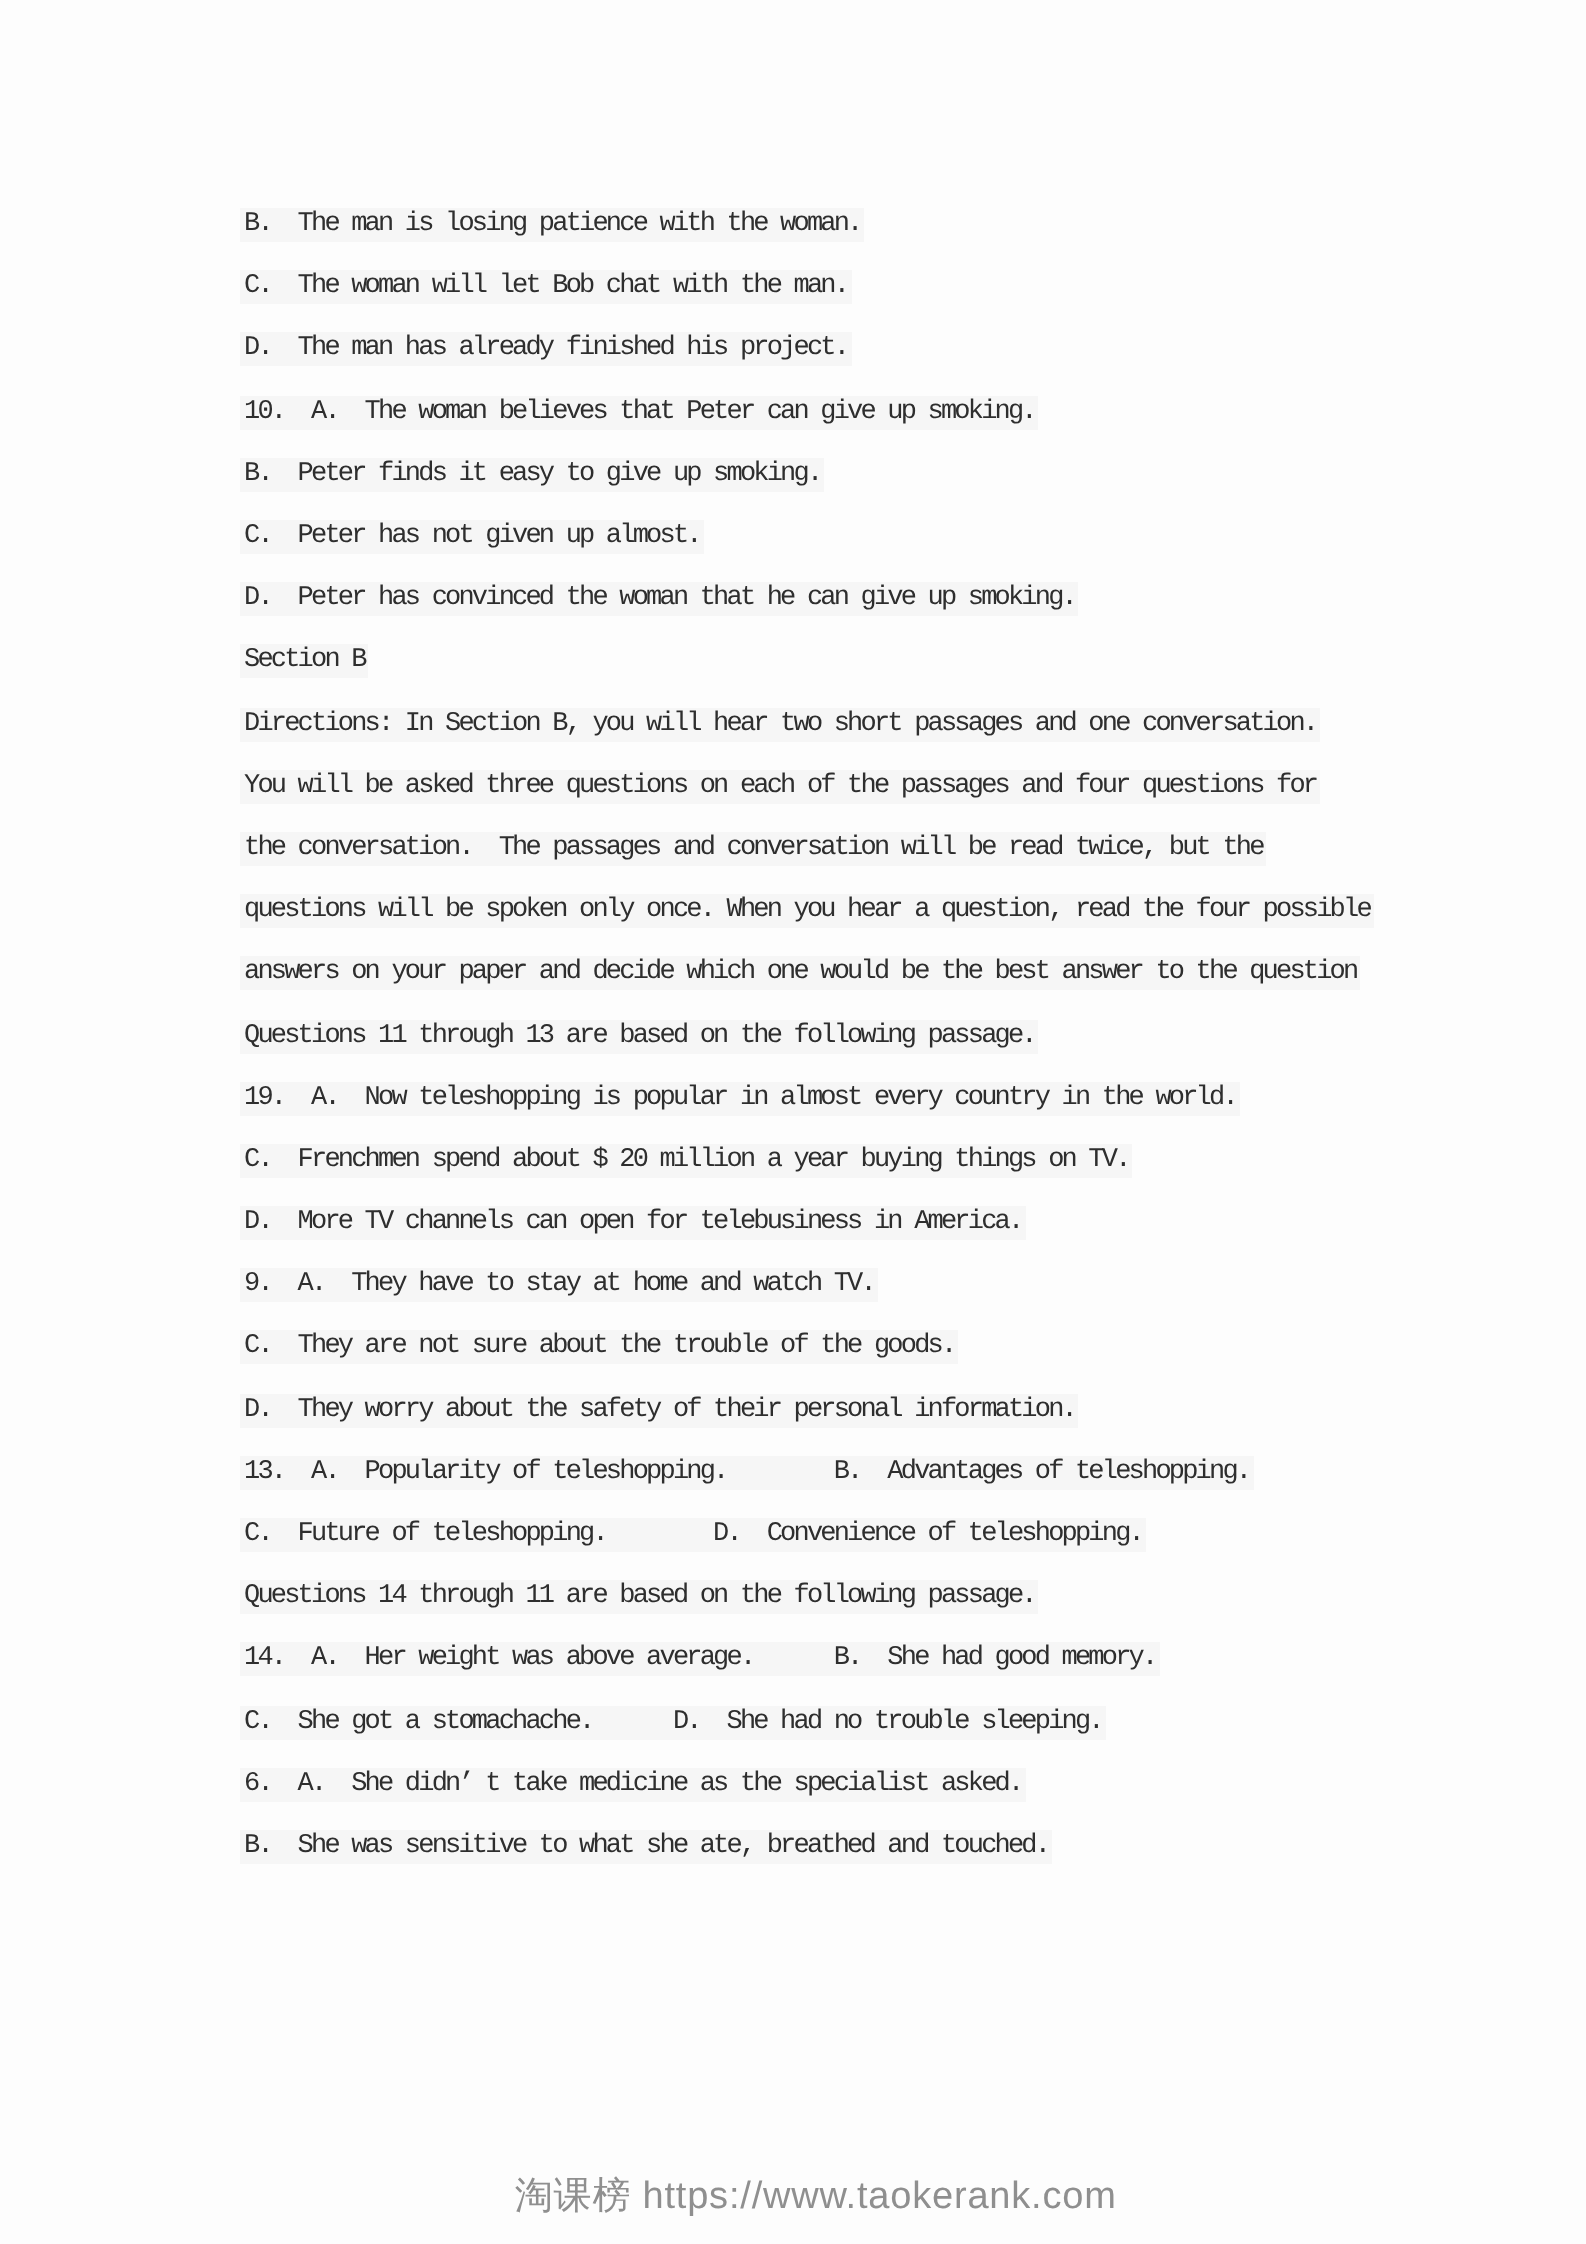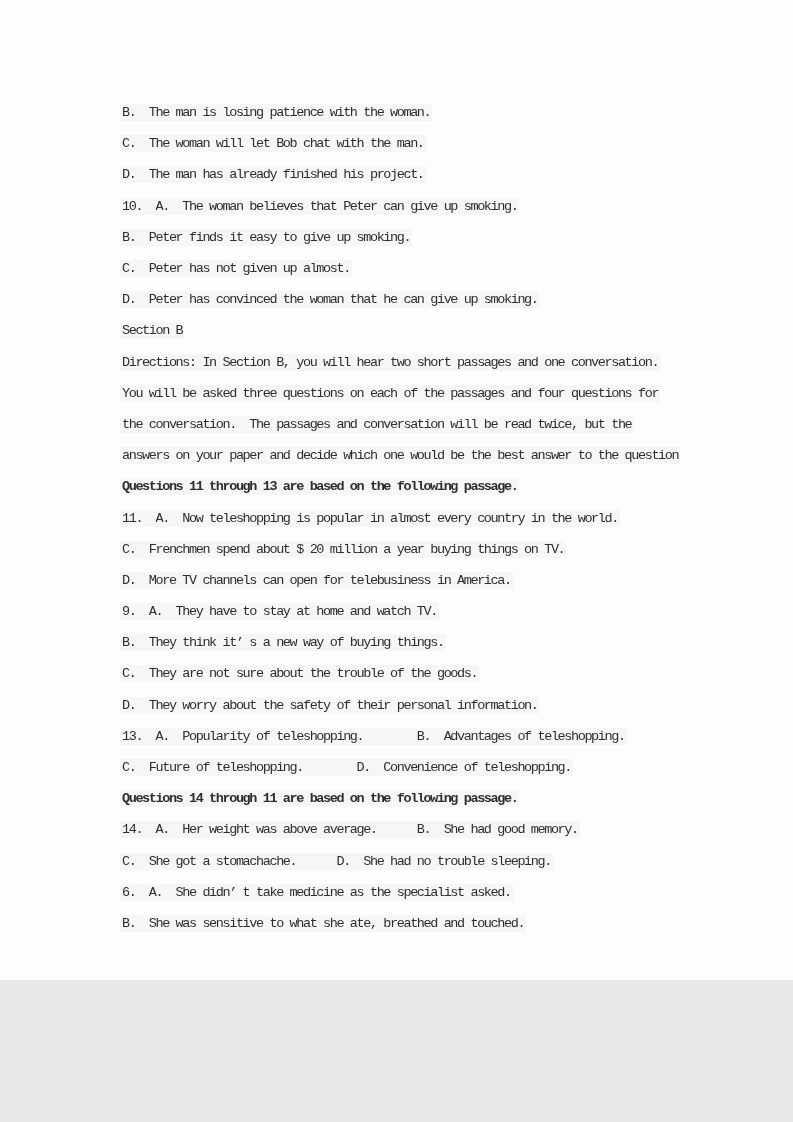--- a/index.html
+++ b/index.html
@@ -3,21 +3,21 @@
 <meta charset="utf-8">
 <style>
   html, body {
     margin: 0;
     padding: 0;
     background: #e8e8e8;
   }
   .page {
     position: relative;
     width: 793px;
-    height: 980px;
+    height: 1122px;
     margin: 0 auto;
     background: #fdfdfd;
     overflow: hidden;
     box-sizing: border-box;
   }
   .content {
     position: absolute;
     top: 97px;
     left: 120px;
     right: 40px;
@@ -30,21 +30,21 @@
     font-size: 13.5px;
     letter-spacing: -1.4px;
     color: #2e2e2e;
     white-space: pre;
   }
   .line .t {
     background: rgba(125, 125, 125, 0.055);
     padding: 1px 2px;
   }
   .line.bold {
-    font-weight: bold;
+    font-weight: normal;
   }
   .footer {
     position: absolute;
     left: 0;
     right: 0;
     top: 1063px;
     text-align: center;
     font-family: "Liberation Sans", "DejaVu Sans", sans-serif;
     font-size: 19px;
     letter-spacing: 0.4px;
@@ -61,27 +61,27 @@
     <div class="line"><span class="t">C.  The woman will let Bob chat with the man.</span></div>
     <div class="line"><span class="t">D.  The man has already finished his project.</span></div>
     <div class="line"><span class="t">10.  A.  The woman believes that Peter can give up smoking.</span></div>
     <div class="line"><span class="t">B.  Peter finds it easy to give up smoking.</span></div>
     <div class="line"><span class="t">C.  Peter has not given up almost.</span></div>
     <div class="line"><span class="t">D.  Peter has convinced the woman that he can give up smoking.</span></div>
     <div class="line"><span class="t">Section B</span></div>
     <div class="line"><span class="t">Directions: In Section B, you will hear two short passages and one conversation.</span></div>
     <div class="line"><span class="t">You will be asked three questions on each of the passages and four questions for</span></div>
     <div class="line"><span class="t">the conversation.  The passages and conversation will be read twice, but the</span></div>
+    <div class="line"><span class="t">questions will be spoken only once. When you hear a question, read the four possible</span></div>
     <div class="line"><span class="t">answers on your paper and decide which one would be the best answer to the question</span></div>
     <div class="line bold"><span class="t">Questions 11 through 13 are based on the following passage.</span></div>
-    <div class="line"><span class="t">11.  A.  Now teleshopping is popular in almost every country in the world.</span></div>
+    <div class="line"><span class="t">19.  A.  Now teleshopping is popular in almost every country in the world.</span></div>
     <div class="line"><span class="t">C.  Frenchmen spend about $ 20 million a year buying things on TV.</span></div>
     <div class="line"><span class="t">D.  More TV channels can open for telebusiness in America.</span></div>
     <div class="line"><span class="t">9.  A.  They have to stay at home and watch TV.</span></div>
-    <div class="line"><span class="t">B.  They think it’ s a new way of buying things.</span></div>
     <div class="line"><span class="t">C.  They are not sure about the trouble of the goods.</span></div>
     <div class="line"><span class="t">D.  They worry about the safety of their personal information.</span></div>
     <div class="line"><span class="t">13.  A.  Popularity of teleshopping.        B.  Advantages of teleshopping.</span></div>
     <div class="line"><span class="t">C.  Future of teleshopping.        D.  Convenience of teleshopping.</span></div>
     <div class="line bold"><span class="t">Questions 14 through 11 are based on the following passage.</span></div>
     <div class="line"><span class="t">14.  A.  Her weight was above average.      B.  She had good memory.</span></div>
     <div class="line"><span class="t">C.  She got a stomachache.      D.  She had no trouble sleeping.</span></div>
     <div class="line"><span class="t">6.  A.  She didn’ t take medicine as the specialist asked.</span></div>
     <div class="line"><span class="t">B.  She was sensitive to what she ate, breathed and touched.</span></div>
   </div>

